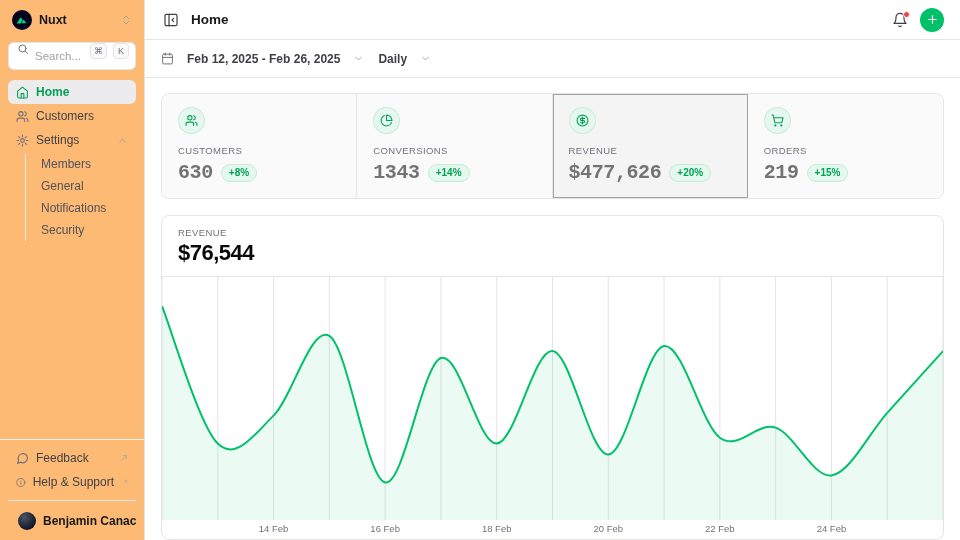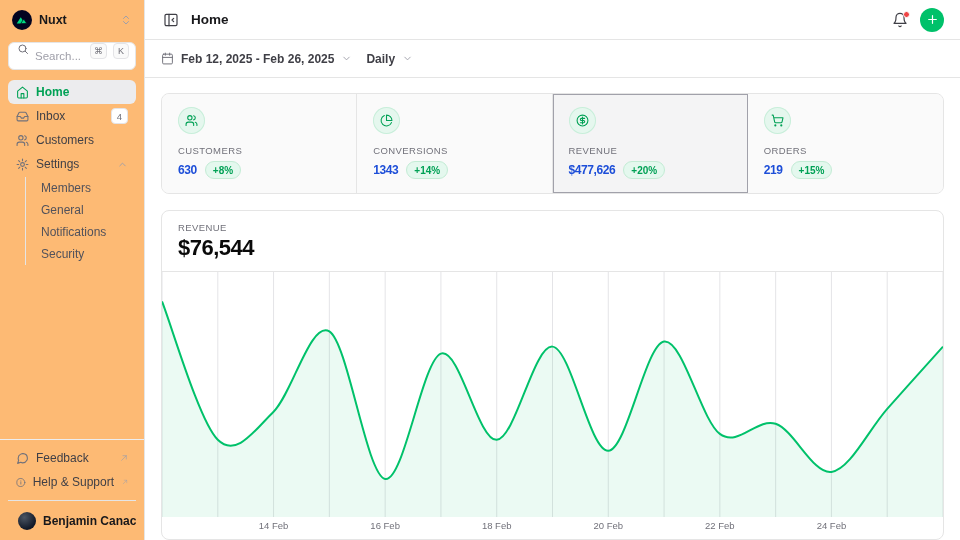--- a/index.html
+++ b/index.html
@@ -50,36 +50,36 @@
   
   .hdr { height:40px; border-bottom:1px solid #e5e5e5; display:flex; align-items:center; gap:10px; padding:0 16px; }
   .hdr-title { font-size:13.5px; font-weight:700; flex:1; }
   .icon-btn { background:none; border:0; color:#3f3f46; cursor:pointer; padding:2px; position:relative;
     display:flex; align-items:center; }
   .bell-dot { position:absolute; top:1px; right:0; width:7px; height:7px; border-radius:50%;
     background:var(--red); border:1.5px solid #fff; }
   .plus-btn { width:24px; height:24px; border-radius:50%; border:0; background:var(--green);
     color:#fff; cursor:pointer; display:flex; align-items:center; justify-content:center; }
   .toolbar { height:38px; border-bottom:1px solid #e5e5e5; display:flex; align-items:center; gap:14px; padding:0 16px; }
-  .tb-btn { background:none; border:0; display:flex; align-items:center; gap:7px; font-size:12px;
+  .tb-btn { background:none; border:0; display:flex; align-items:center; gap:13px; font-size:12px;
     font-weight:600; color:#3f3f46; cursor:pointer; font-family:inherit; }
   .tb-btn .nic { color:#71717a; }
 
   
   .content { padding:15px 16px 0; flex:1; display:flex; flex-direction:column; min-height:0; }
   .stats { display:grid; grid-template-columns:repeat(4,1fr); border:1px solid #e5e5e5; border-radius:8px;
     overflow:hidden; background:#fafafa; }
   .stat { padding:13px 16px 14px; border-right:1px solid #e5e5e5; background:#fafafa; cursor:pointer; }
   .stat:last-child { border-right:0; }
   .stat.selected { background:#f4f4f5; outline:1px solid #a1a1aa; outline-offset:-1px; }
   .stat-ic { width:27px; height:27px; border-radius:50%; background:#e5f7ee; box-shadow:0 0 0 1px #c8eeda inset;
     color:var(--green-text); display:flex; align-items:center; justify-content:center; }
   .stat-lbl { margin-top:11px; font-size:9.5px; letter-spacing:.4px; color:#71717a; text-transform:uppercase; }
   .stat-row { margin-top:5px; display:flex; align-items:center; gap:8px; }
-  .stat-val { font-size:12px; font-weight:700; letter-spacing:-.4px; color:#1d4ed8; }
+  .stat-val { font-size:20px; font-weight:700; letter-spacing:-.4px; color:#737373;font-family:Liberation Mono, monospace; }
   .delta { font-size:10px; font-weight:600; color:var(--green-text); background:#e4f8ee;
     border:1px solid #c3ecd5; border-radius:999px; padding:2.5px 7px; }
 
   .chart-card { margin-top:16px; border:1px solid #e5e5e5; border-radius:8px; flex:1; min-height:0;
     display:flex; flex-direction:column; overflow:hidden; background:#fff; }
   .chart-head { padding:11px 16px 10px; border-bottom:1px solid #e5e5e5; }
   .chart-lbl { font-size:9.5px; letter-spacing:.4px; color:#71717a; text-transform:uppercase; }
   .chart-val { font-size:22px; font-weight:700; letter-spacing:-.5px; margin-top:2px; color:#0a0a0a; }
   .plot-wrap { position:relative; height:245px; }
   .plot-wrap svg { width:100%; height:100%; }
@@ -116,28 +116,20 @@
       <span class="kbd">K</span>
     </div>
 
     <nav class="nav">
       <div class="nav-item active">
         <svg class="nic ico" width="13" height="13" viewBox="0 0 24 24">
             <path d="m3 9.5 9-7.5 9 7.5V20a2 2 0 0 1-2 2H5a2 2 0 0 1-2-2z"></path>
             <path d="M9.5 22v-8h5v8"></path>
           </svg>
         <span class="lbl">Home</span>
-      </div>
-      <div class="nav-item">
-        <svg class="nic ico" width="13" height="13" viewBox="0 0 24 24">
-            <polyline points="22 12 16 12 14 15 10 15 8 12 2 12"></polyline>
-            <path d="M5.45 5.11 2 12v6a2 2 0 0 0 2 2h16a2 2 0 0 0 2-2v-6l-3.45-6.89A2 2 0 0 0 16.76 4H7.24a2 2 0 0 0-1.79 1.11z"></path>
-          </svg>
-        <span class="lbl">Inbox</span>
-        <span class="count-badge">4</span>
       </div>
       <div class="nav-item">
         <svg class="nic ico" width="13" height="13" viewBox="0 0 24 24">
             <path d="M16 21v-2a4 4 0 0 0-4-4H6a4 4 0 0 0-4 4v2"></path>
             <circle cx="9" cy="7" r="4"></circle>
             <path d="M22 21v-2a4 4 0 0 0-3-3.87"></path>
             <path d="M16 3.13a4 4 0 0 1 0 7.75"></path>
           </svg>
         <span class="lbl">Customers</span>
       </div>

